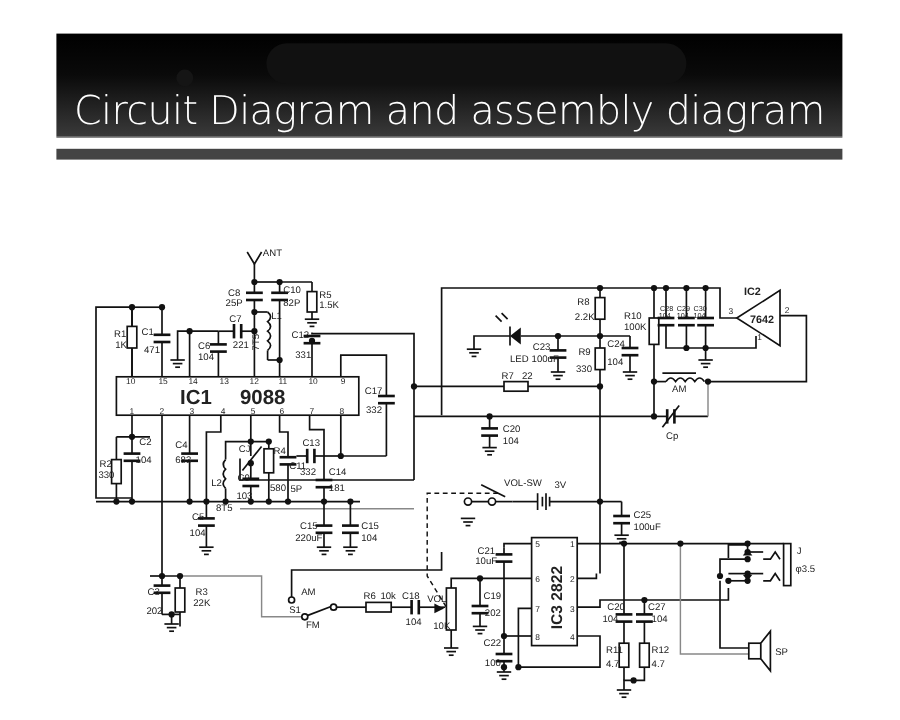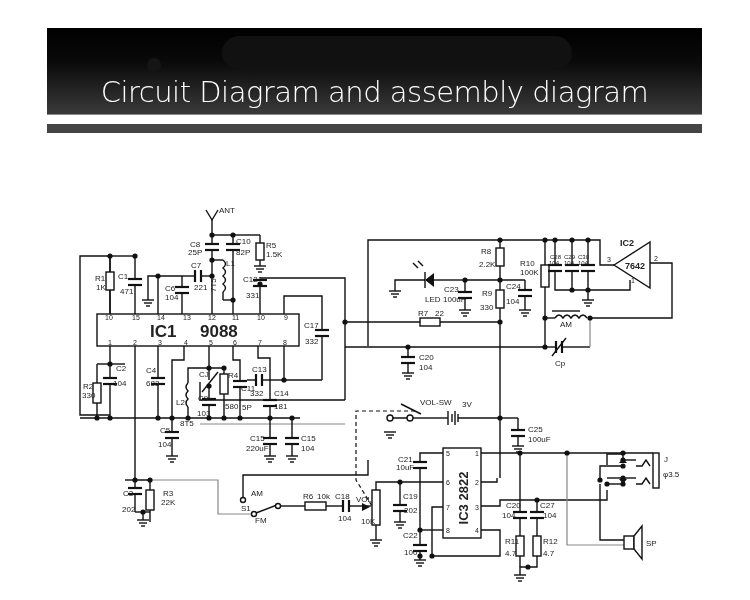--- a/index.html
+++ b/index.html
@@ -2,21 +2,21 @@
 <html><head>
 <meta charset="utf-8">
 <style>
   html,body{margin:0;padding:0;background:#ffffff;}
   body{width:750px;height:600px;position:relative;overflow:hidden;font-family:"DejaVu Sans",sans-serif;}
   .banner{position:absolute;left:47px;top:28px;width:655px;height:86px;
     background:linear-gradient(#000000 0%,#0a0a0a 40%,#3a3a3a 100%);border-bottom:1px solid #8a8a8a;}
   .banner-blob{position:absolute;left:175px;top:8px;width:350px;height:34px;border-radius:17px;background:#111;}
   .banner-dot{position:absolute;left:100px;top:30px;width:14px;height:14px;border-radius:50%;background:#151515;}
   .banner-title{position:absolute;left:0;right:0;top:48px;text-align:center;color:#ffffff;
-    font-family:"DejaVu Sans",sans-serif;font-weight:300;font-size:29px;letter-spacing:-0.5px;line-height:32px;}
+    font-family:"DejaVu Sans",sans-serif;font-weight:300;font-size:33px;letter-spacing:-0.5px;line-height:32px;}
   .banner-bar{position:absolute;left:47px;top:124px;width:655px;height:9px;background:#444444;}
   svg.schem{position:absolute;left:0;top:0;}
   svg.schem text{font-family:"Liberation Sans",sans-serif;fill:#222;}
   .w{stroke:#111;stroke-width:1.4;fill:none;}
   .wg{stroke:#888;stroke-width:1.2;fill:none;}
   .dash{stroke:#111;stroke-width:1.2;fill:none;stroke-dasharray:4 3;}
   .body{stroke:#111;stroke-width:1.4;fill:#fff;}
   .plate{stroke:#111;stroke-width:2.2;}
   .dot{fill:#111;}
   .lbl{font-size:8px;}

